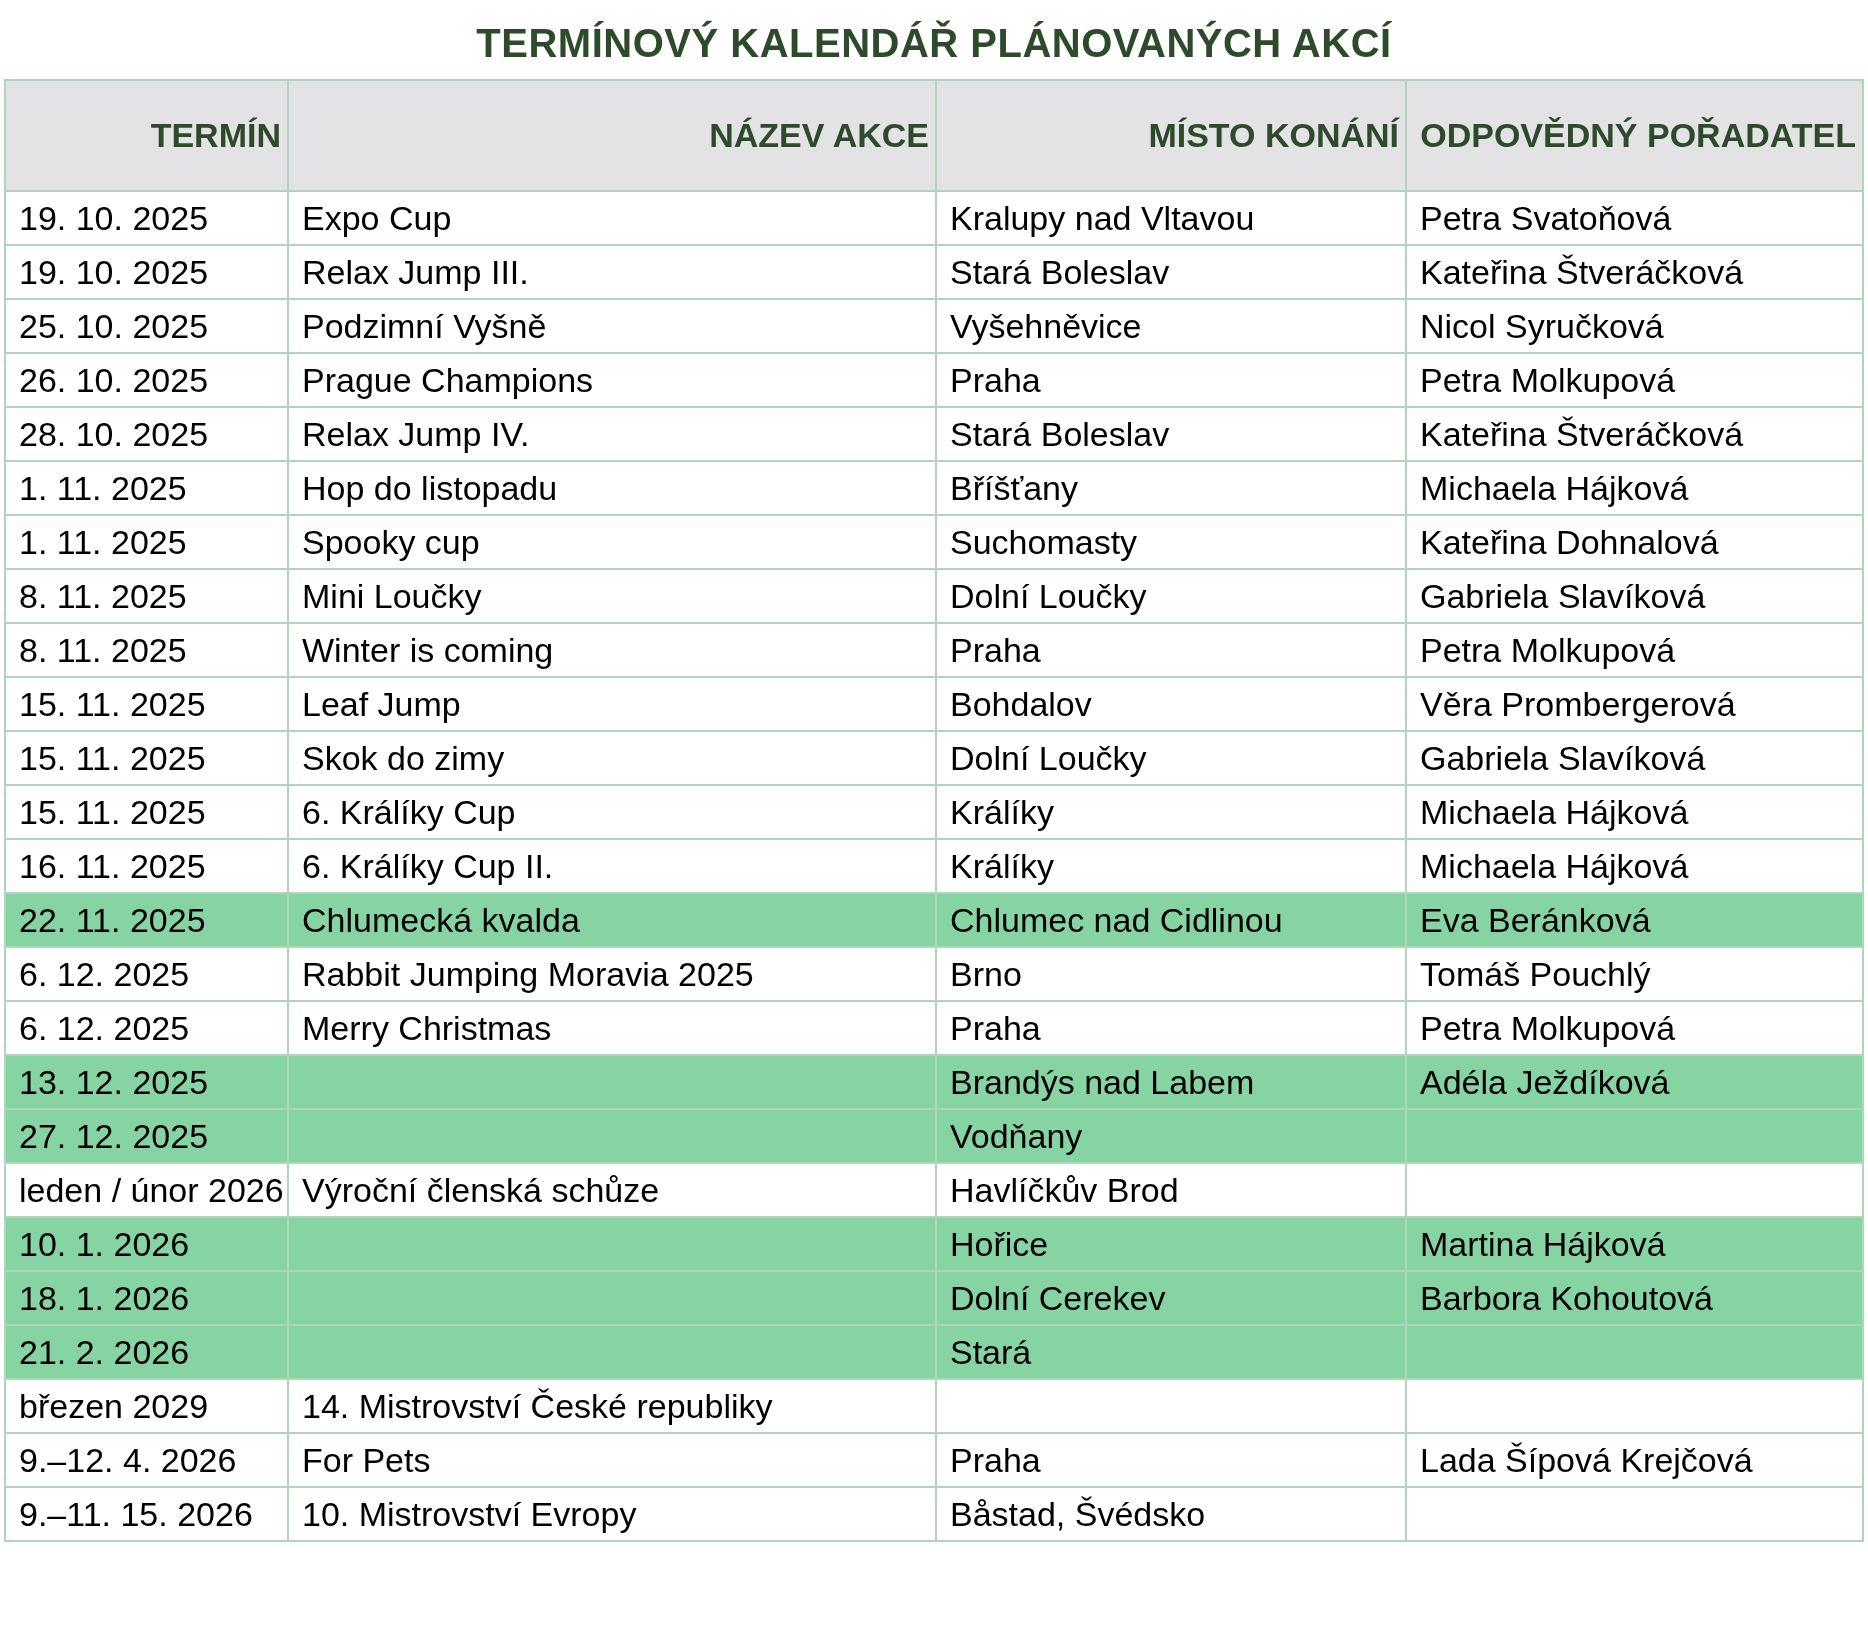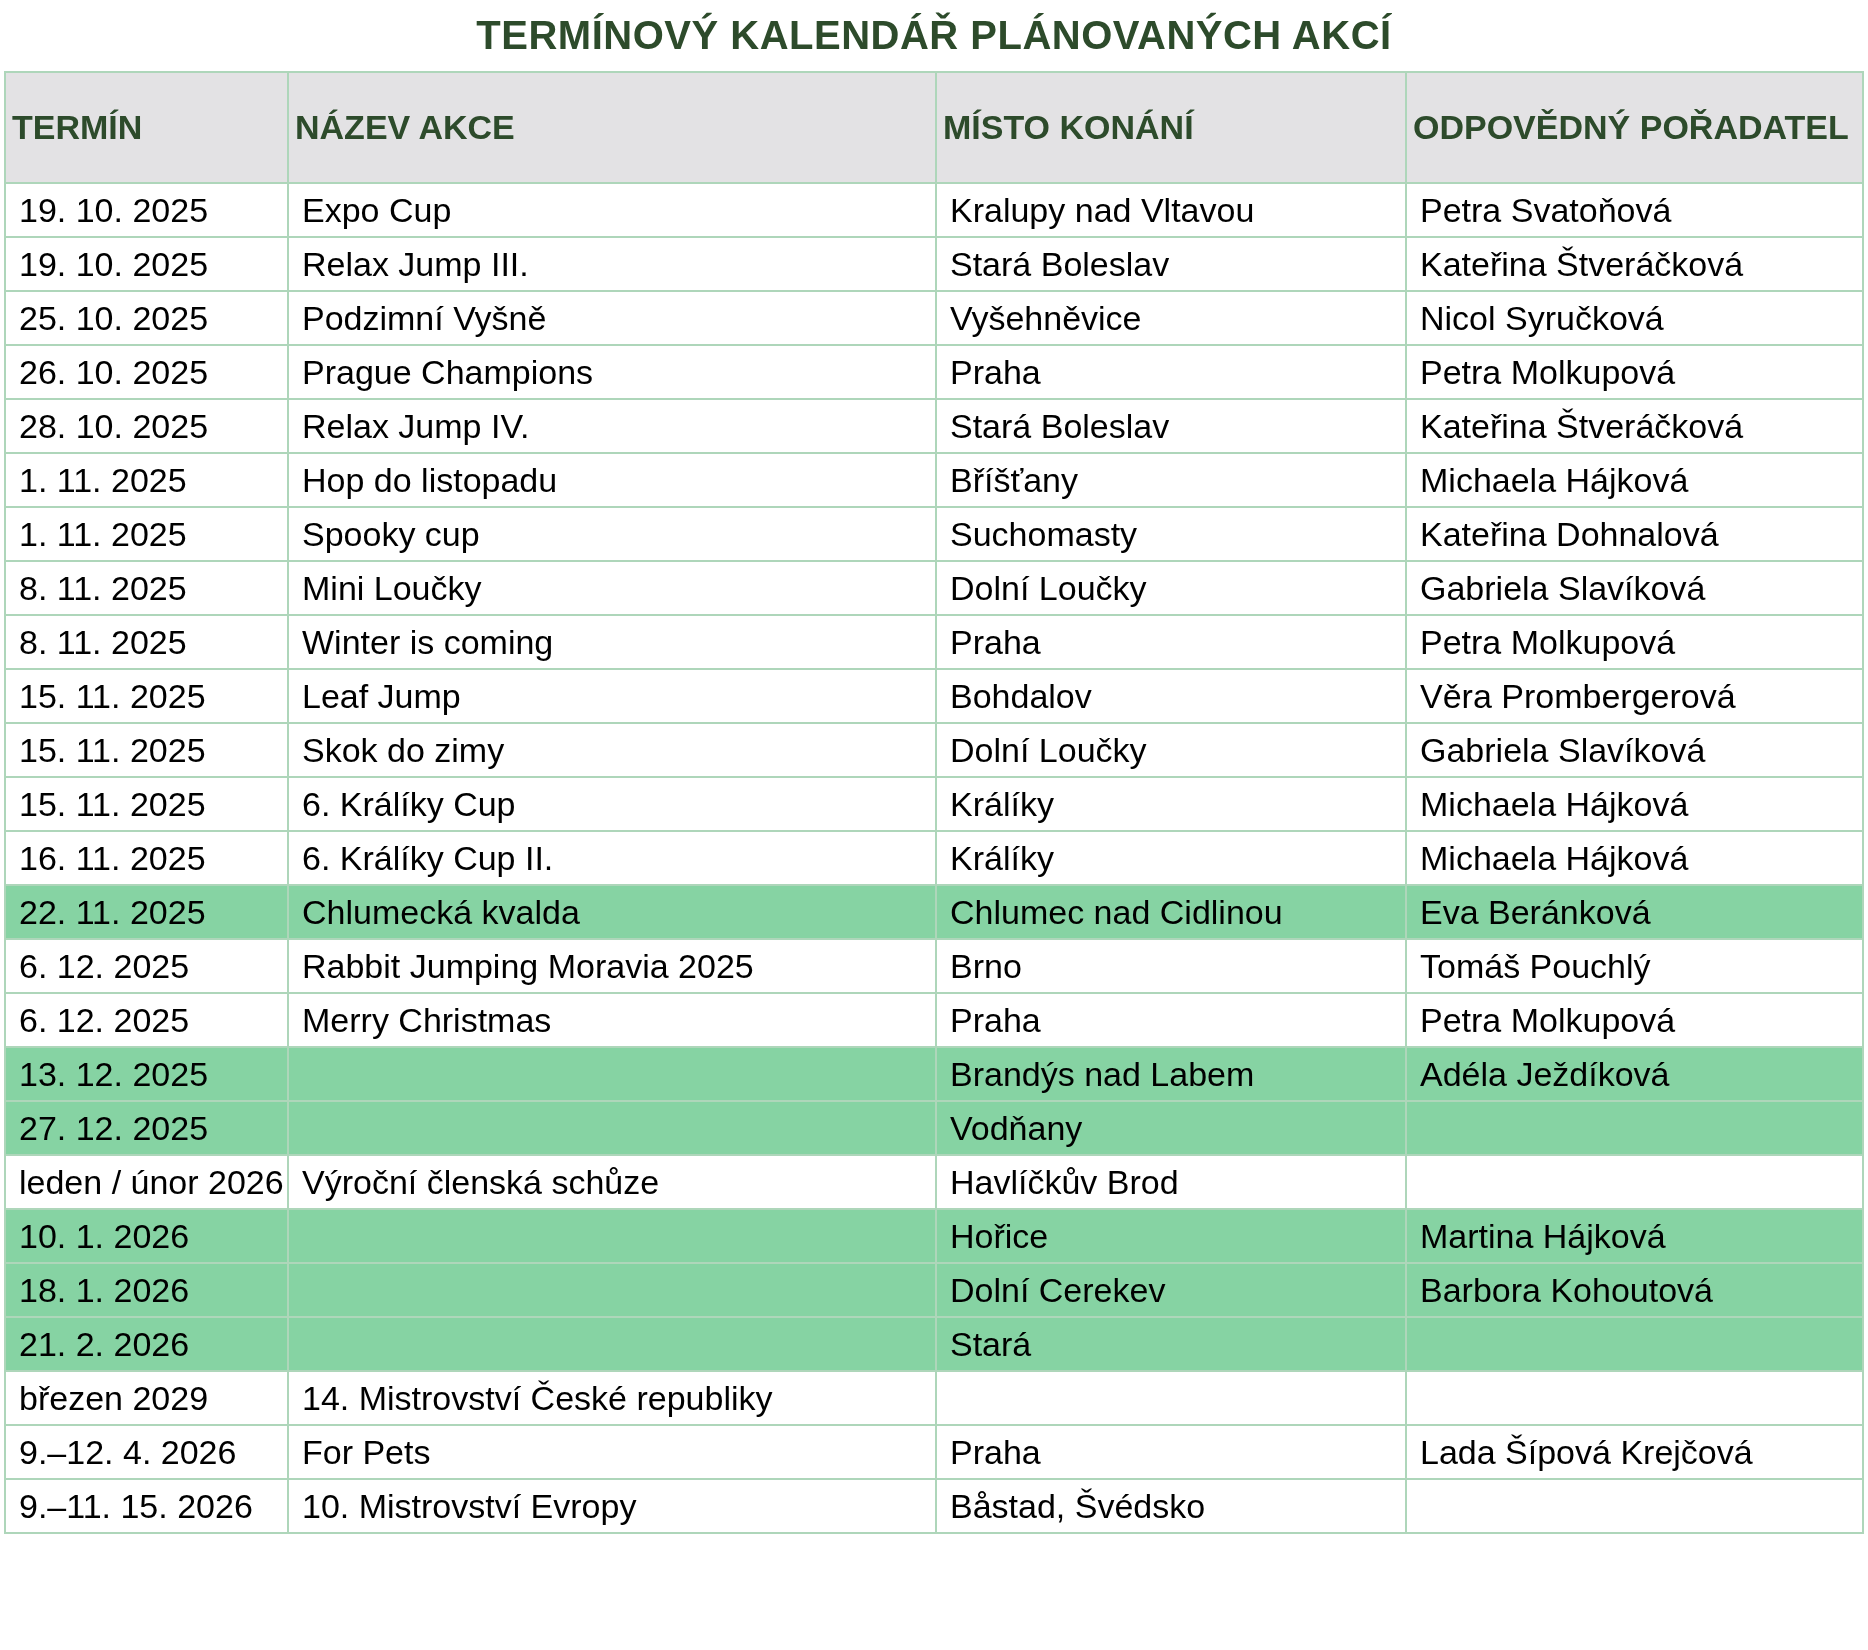--- a/index.html
+++ b/index.html
@@ -8,42 +8,42 @@
     --hl-bg:#86d3a3;
     --border-color:#aed6ba;
   }
   html,body{margin:0;padding:0;background:#ffffff;}
   body{
     width:1868px;height:1650px;overflow:hidden;
     font-family:"Liberation Sans","DejaVu Sans",sans-serif;
     -webkit-font-smoothing:antialiased;
   }
   .page-title{
-    margin:4px;padding-top:9px;
+    margin:12px;padding-top:9px;
     text-align:center;
     font-size:40px;font-weight:bold;letter-spacing:.5px;
     color:var(--heading-color);
     white-space:nowrap;
   }
   table.cal{
     width:1858px;
     margin:13px auto 0 auto;
     border-collapse:collapse;
     table-layout:fixed;
   }
   table.cal th, table.cal td{
     border:2px solid var(--border-color);
     overflow:hidden;white-space:nowrap;
   }
   table.cal th{
     height:109px;
     background:var(--header-bg);
     color:var(--heading-color);
     font-size:34px;font-weight:bold;
-    text-align:left;vertical-align:middle;
+    text-align:right;vertical-align:middle;
     padding:0 6px;
   }
   table.cal td{
     height:52px;
     font-size:34px;color:#000000;
     text-align:left;vertical-align:middle;
     padding:0 13px;
     background:#ffffff;
   }
   table.cal tr.hl td{background:var(--hl-bg);}

